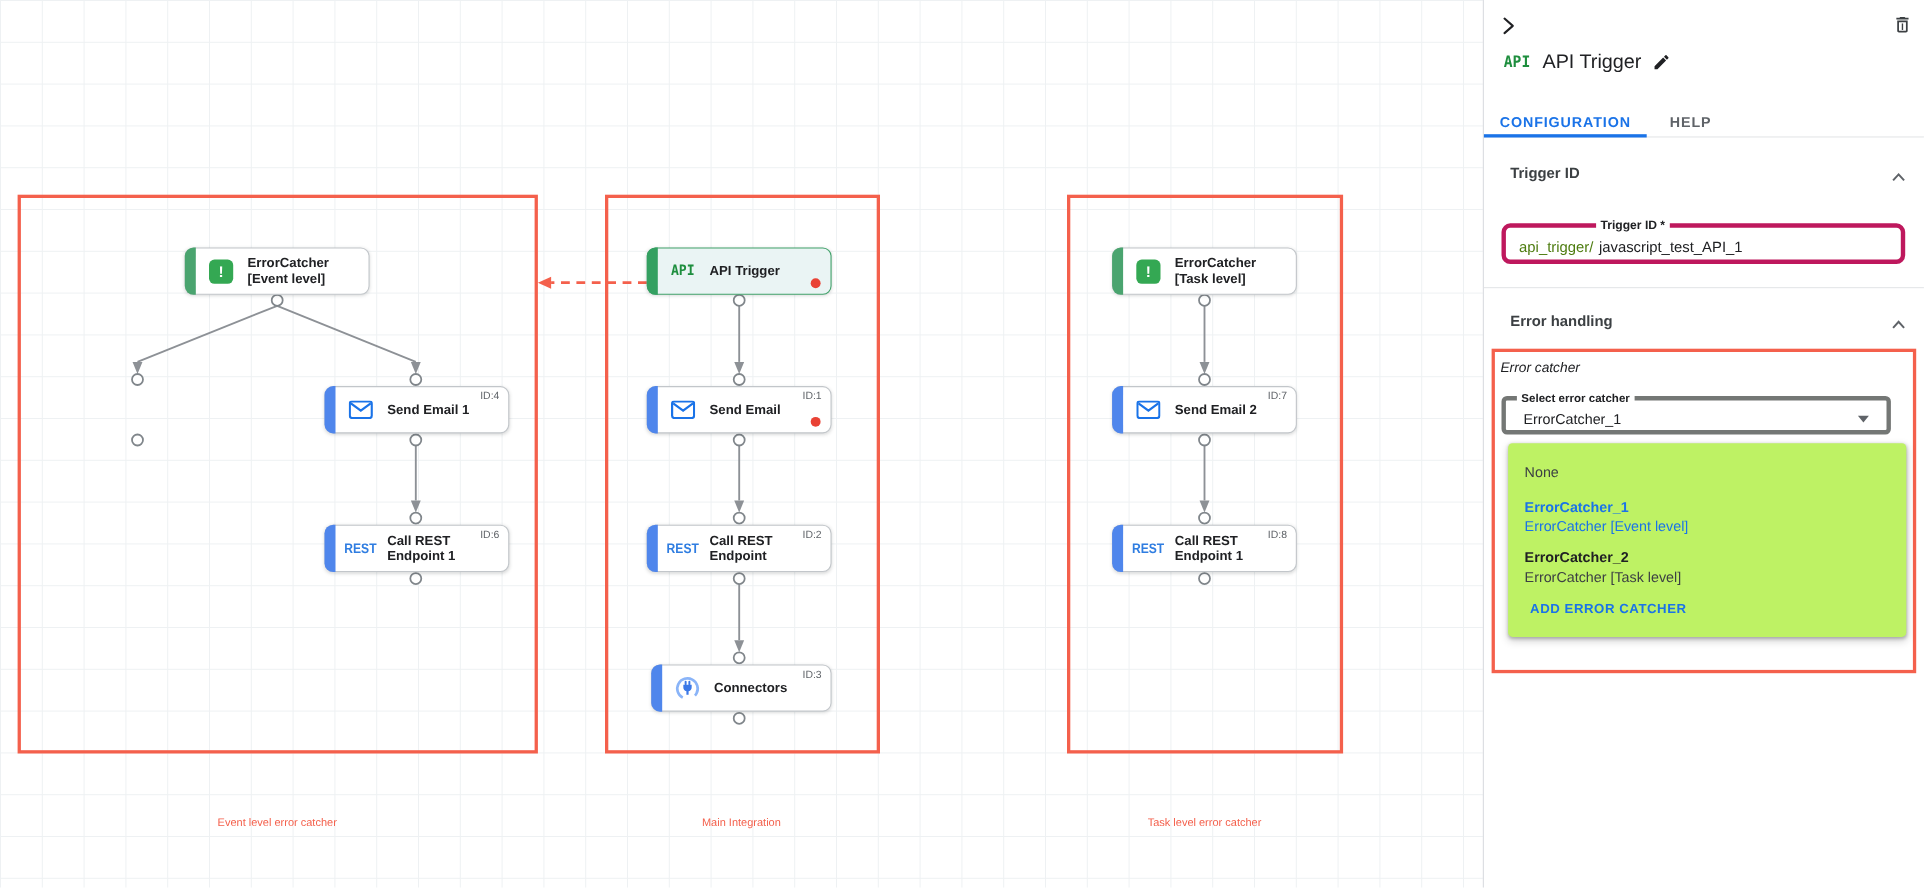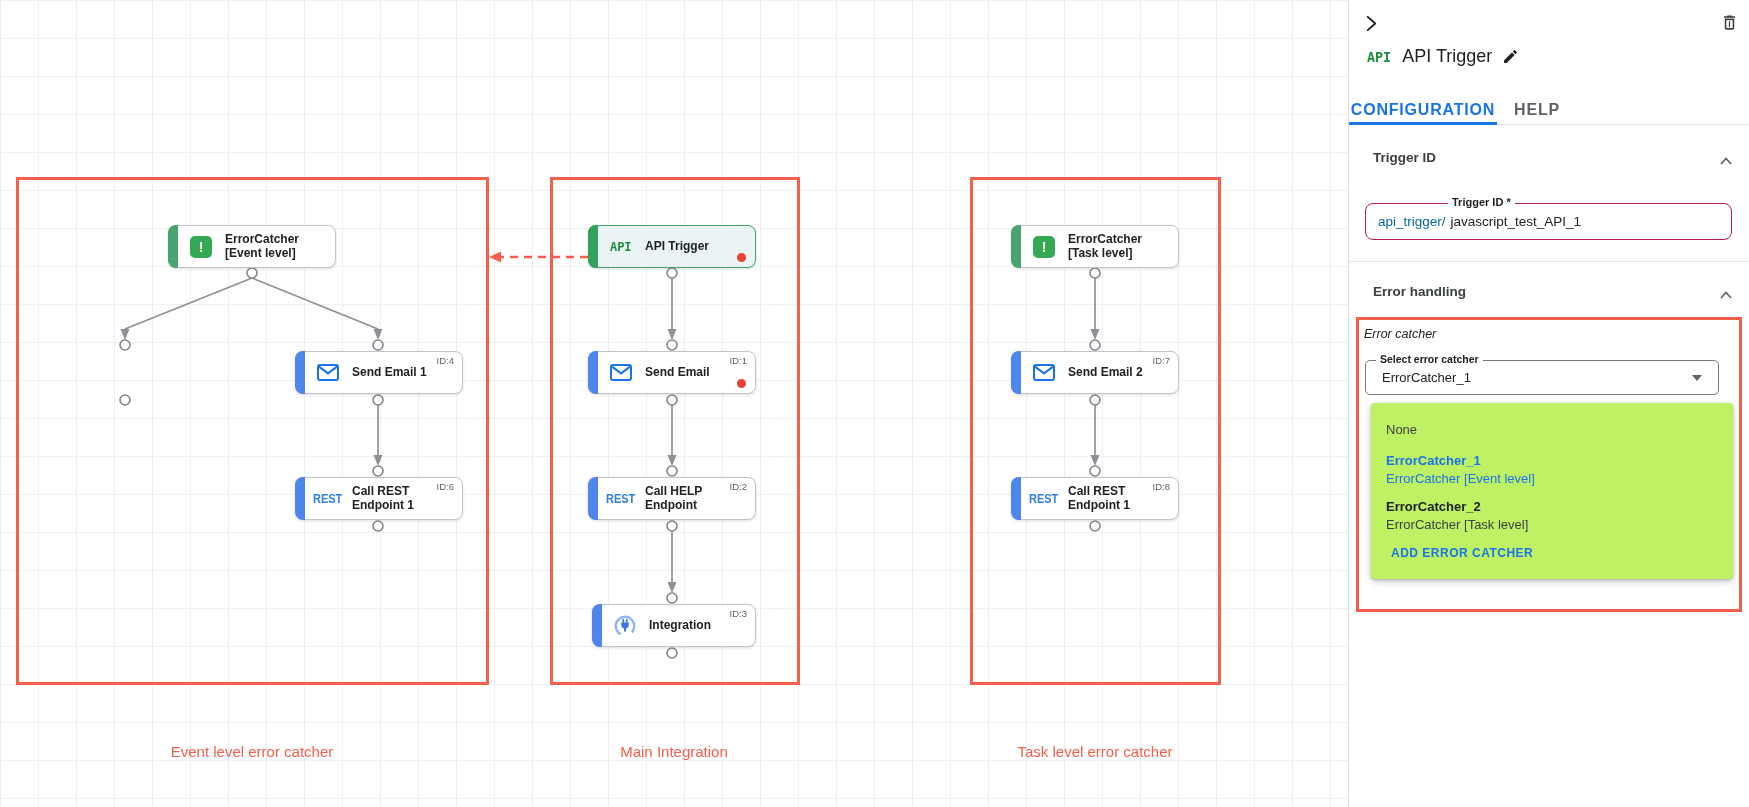--- a/index.html
+++ b/index.html
@@ -10,21 +10,21 @@
   
   #canvas {
     position:absolute; left:0; top:0; width:1349px; height:807px; background:#fff;
     background-image:
       linear-gradient(to right, #eef1f3 1px, transparent 1px),
       linear-gradient(to bottom, #eef1f3 1px, transparent 1px);
     background-size:38px 38px;
   }
   #overlay { position:absolute; left:0; top:0; pointer-events:none; }
   .groupbox { position:absolute; border:3px solid #f4604c; background:transparent; }
-  .grouplabel { position:absolute; width:220px; text-align:center; font-size:15px; color:#f4604c; }
+  .grouplabel { position:absolute; width:220px; text-align:center; font-size:10px; color:#f4604c; }
 
   .node {
     position:absolute; height:43px; background:#fff; border:1px solid #c2c6ca; border-radius:8px;
     box-shadow:0 1px 3px rgba(60,64,67,.18); display:flex; align-items:center;
   }
   .accent { position:absolute; left:-1px; top:-1px; bottom:-1px; width:10px; border-radius:8px 0 0 8px; }
   .acc-blue { background:#4f86ec; }
   .acc-green { background:#4aa46f; }
   .node.trigger { background:#eaf4f4; border:1.5px solid #41a26b; }
   .node.trigger .accent { background:#34a061; }
@@ -37,30 +37,30 @@
   .resttxt { font-weight:bold; font-size:12.5px; color:#2f7de1; transform:scaleX(.88); letter-spacing:0; }
   .apitxt { font-family:"DejaVu Sans Mono", monospace; font-weight:bold; font-size:13px; color:#1e8e3e; transform:scaleX(.92); }
 
   
   #panel { position:absolute; left:1348px; top:0; width:401px; height:807px; background:#fff; border-left:1px solid #dadce0; }
   .pabs { position:absolute; }
   .icon-btn { cursor:pointer; background:none; border:none; padding:0; display:flex; }
   #panel-title { font-size:18px; color:#202124; }
   .apibadge { font-family:"DejaVu Sans Mono", monospace; font-weight:bold; font-size:14.5px; color:#1e8e3e; transform:scaleX(.92); }
   .tab { position:absolute; top:96px; height:28px; display:flex; align-items:center; justify-content:center;
-         font-size:16px; font-weight:bold; letter-spacing:.8px; cursor:pointer; background:none; border:none; }
+         font-size:13px; font-weight:bold; letter-spacing:.8px; cursor:pointer; background:none; border:none; }
   .tab.active { color:#1a73e8; }
   .tab.inactive { color:#5f6368; }
   .tab-underline { position:absolute; left:0; top:122px; width:148px; height:3px; background:#1a73e8; }
   .hdivider { position:absolute; left:0; width:401px; height:1px; background:#e4e6e8; }
   .sechead { font-size:13.5px; font-weight:bold; color:#3c4043; }
-  .fieldbox { position:absolute; border:1px solid #be185d; border-radius:8px; background:#fff; }
+  .fieldbox { position:absolute; border:4px solid #be185d; border-radius:8px; background:#fff; }
   .notchlabel { position:absolute; background:#fff; padding:0 4px; font-size:11px; font-weight:bold; color:#202124; }
   .inputline { font-size:13.5px; color:#202124; }
-  .prefix { color:#0369a1; margin-right:5px; }
+  .prefix { color:#4d7c0f; margin-right:5px; }
   .selectval { font-size:13px; color:#202124; }
   .selarrow { position:absolute; width:0; height:0; border-left:5px solid transparent; border-right:5px solid transparent;
               border-top:6px solid #5f6368; }
   .red-outline { position:absolute; border:3px solid #f4604c; }
   .dropdown { position:absolute; background:#bef264; border-radius:4px; box-shadow:0 1px 3px rgba(0,0,0,.22), 0 3px 8px rgba(0,0,0,.18); }
   .ditem { position:absolute; left:15px; font-size:13px; cursor:pointer; }
   .dname { font-weight:bold; }
   .blue { color:#1a73e8; }
   .dark1 { color:#202124; }
   .dark2 { color:#3c4043; }
@@ -185,37 +185,37 @@
       <div class="ntxt">Send Email</div>
       <div class="nid">ID:1</div>
       <span class="reddot"></span>
     </div>
 
     <div class="node" style="left:588px; top:477px; width:168px;">
       <div class="accent acc-blue"></div>
       <span class="nicon">
           <span class="resttxt">REST</span>
         </span>
-      <div class="ntxt">Call HELP Endpoint</div>
+      <div class="ntxt">Call REST Endpoint</div>
       <div class="nid">ID:2</div>
     </div>
 
     <div class="node" style="left:592px; top:604px; width:164px;">
       <div class="accent acc-blue"></div>
       <span class="nicon">
         <svg width="24" height="24" viewBox="0 0 24 24">
           <circle cx="12" cy="12" r="9.3" fill="none" stroke="#8ab4f8" stroke-width="2.4" stroke-dasharray="46 12" transform="rotate(118 12 12)"></circle>
           <g fill="#3b78e7">
             <rect x="9.4" y="4.8" width="1.8" height="4.2" rx="0.9"></rect>
             <rect x="12.8" y="4.8" width="1.8" height="4.2" rx="0.9"></rect>
             <path d="M8.2 8.6 h7.6 v2.2 a3.8 3.8 0 0 1-2.8 3.67 V17.6 h-2 v-3.13 A3.8 3.8 0 0 1 8.2 10.8 z"></path>
           </g>
         </svg>
       </span>
-      <div class="ntxt">Integration</div>
+      <div class="ntxt">Connectors</div>
       <div class="nid">ID:3</div>
     </div>
 
     <div class="node" style="left:1011px; top:225px; width:168px;">
       <div class="accent acc-green"></div>
       <span class="nicon">
           <span class="ecicon">!</span>
         </span>
       <div class="ntxt">ErrorCatcher [Task level]</div>
     </div>

